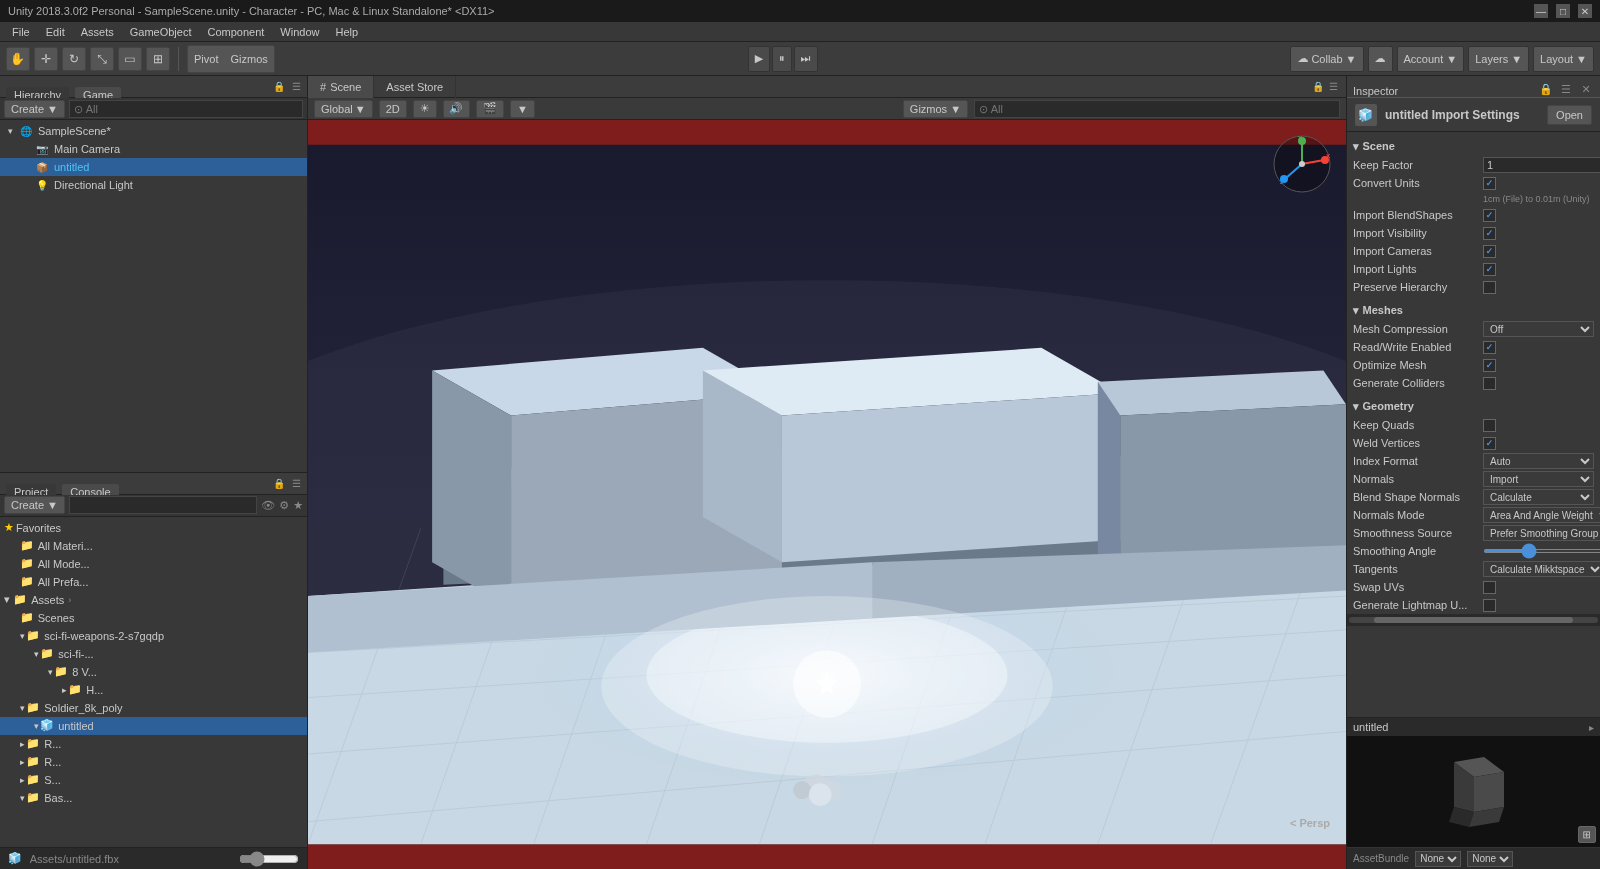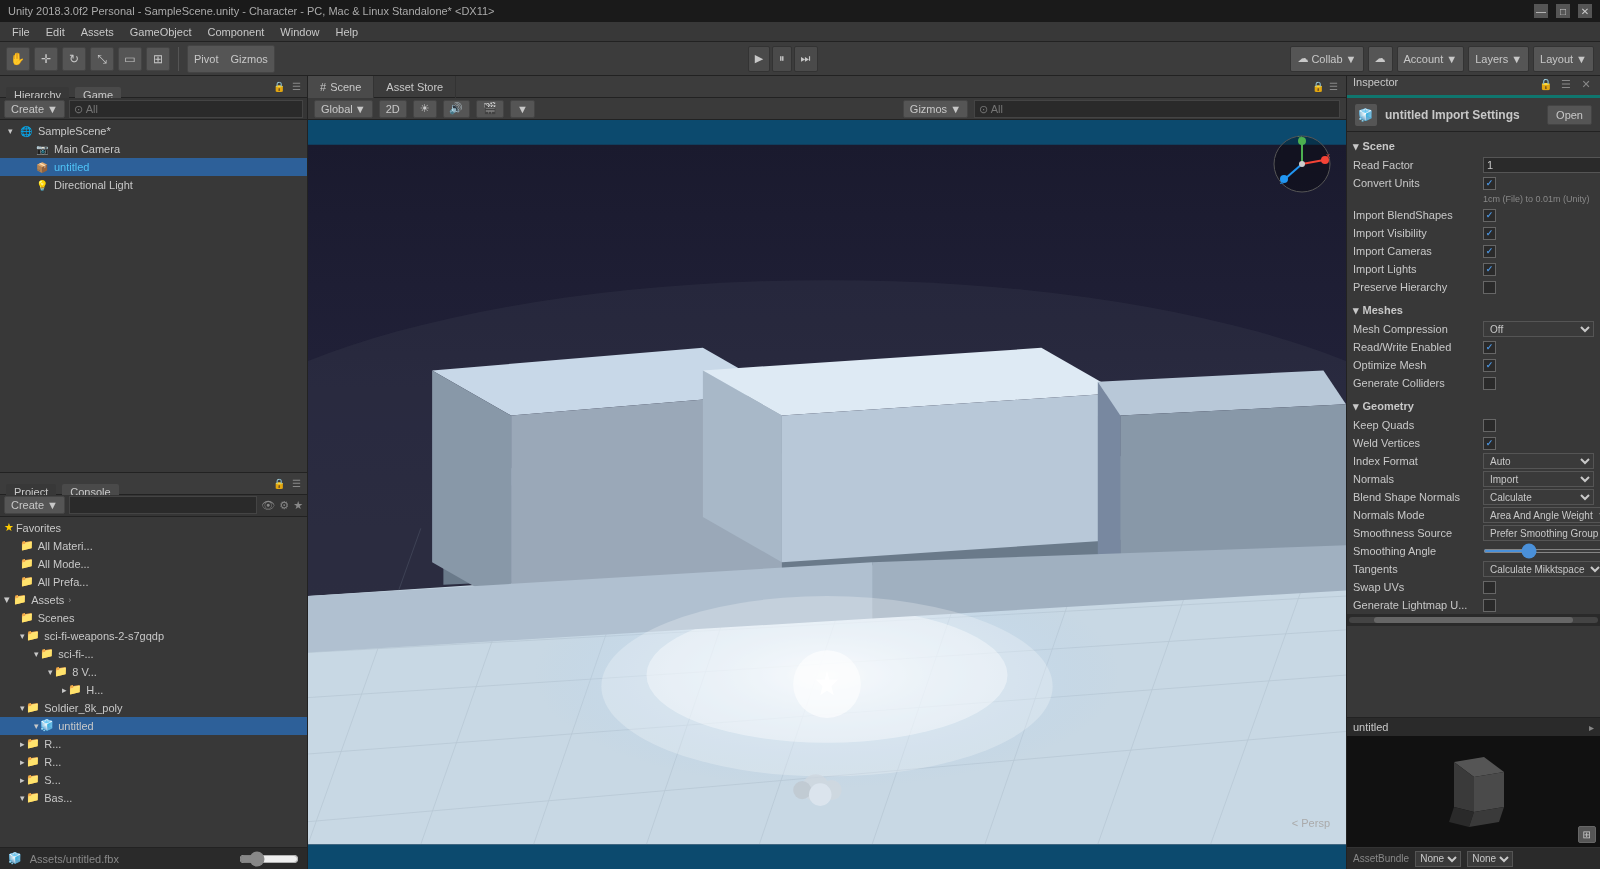--- a/index.html
+++ b/index.html
@@ -224,23 +224,24 @@
       color: #c8c8c8;
       cursor: pointer;
       font-size: 11px;
       border-radius: 2px;
       display: flex;
       align-items: center;
       gap: 2px;
     }
     #viewport {
       flex: 1;
-      background: #0c4a6e;
+      background: #7f1d1d;
       position: relative;
       overflow: hidden;
+      font-weight: bold;
     }
 
     
     .gizmo {
       position: absolute;
       top: 14px;
       right: 14px;
       width: 60px;
       height: 60px;
     }
@@ -273,23 +274,23 @@
       background: #383838;
       border-left: 1px solid #222;
       display: flex;
       flex-direction: column;
       overflow: hidden;
     }
     .inspector-header {
       height: 22px;
       background: #3c3c3c;
       display: flex;
-      align-items: flex-start;
+      align-items: flex-end;
       padding: 0 6px;
-      border-bottom: 3px solid #0f766e;
+      border-bottom: 1px solid #0f766e;
       gap: 18px;
       justify-content: space-between;
     }
     .inspector-title {
       font-size: 11px;
       color: #c8c8c8;
     }
     .inspector-icons {
       display: flex;
       gap: 4px;
@@ -921,21 +922,21 @@
 
 
     <div class="inspector-content">
 
       <div class="insp-section-header">
         <span style="margin-right:4px">▾</span>
         <span>Scene</span>
       </div>
 
       <div class="insp-row">
-        <span class="insp-label">Read Factor</span>
+        <span class="insp-label">Keep Factor</span>
         <input class="insp-input" type="text" value="1" style="">
       </div>
 
       <div class="insp-row">
         <span class="insp-label">Convert Units</span>
         <input type="checkbox" class="insp-checkbox" checked="" style="">
       </div>
       <div class="insp-note">
         <span>1cm (File) to 0.01m (Unity)</span>
       </div>

